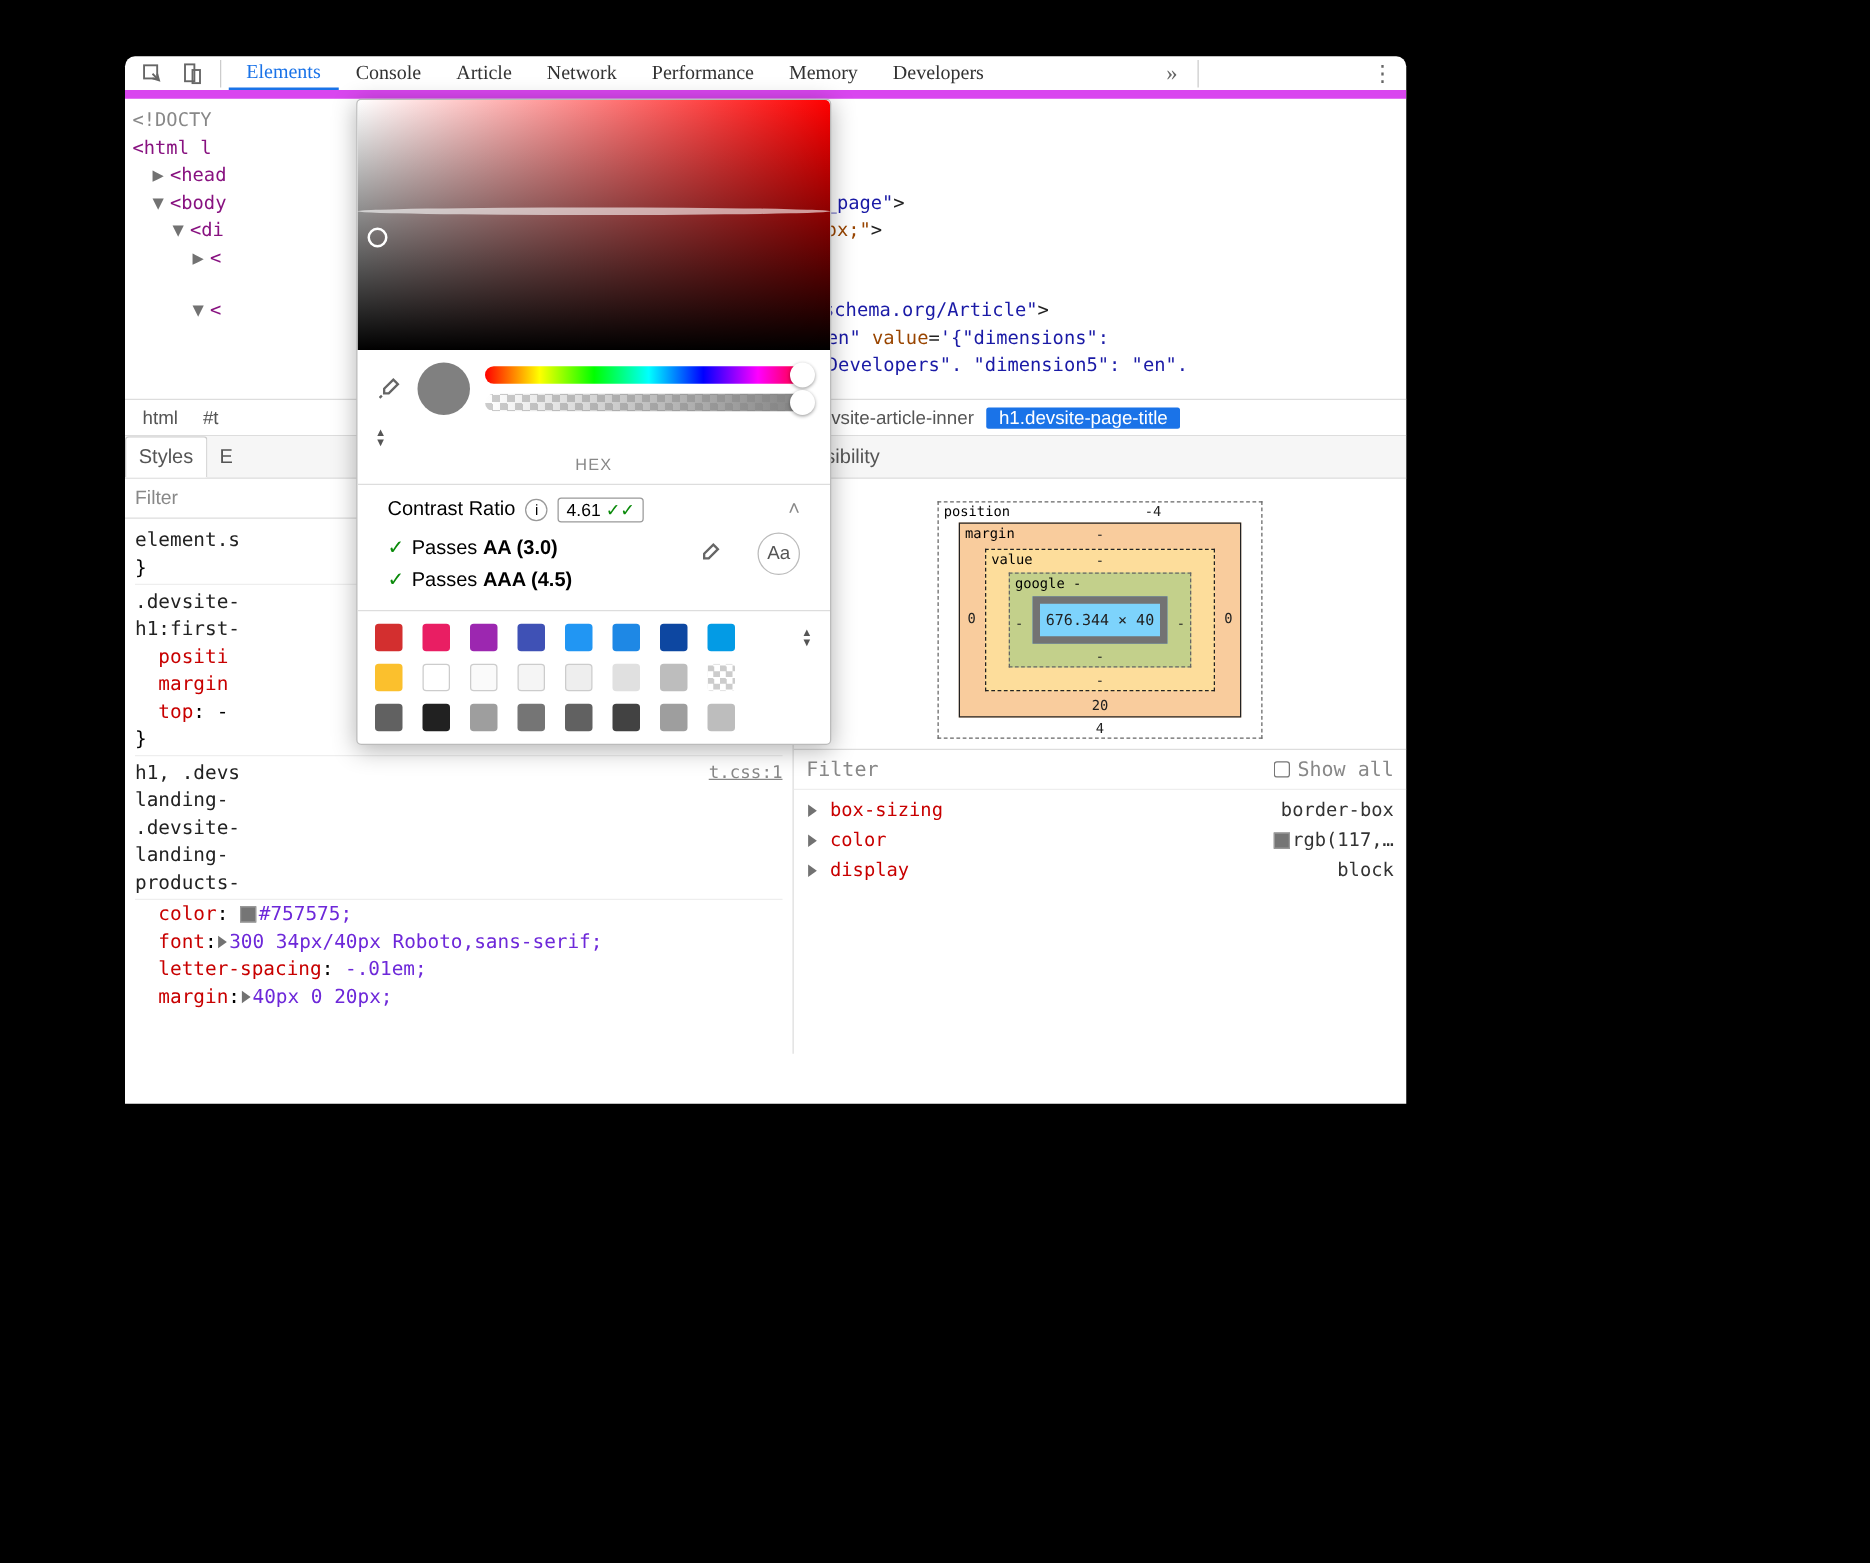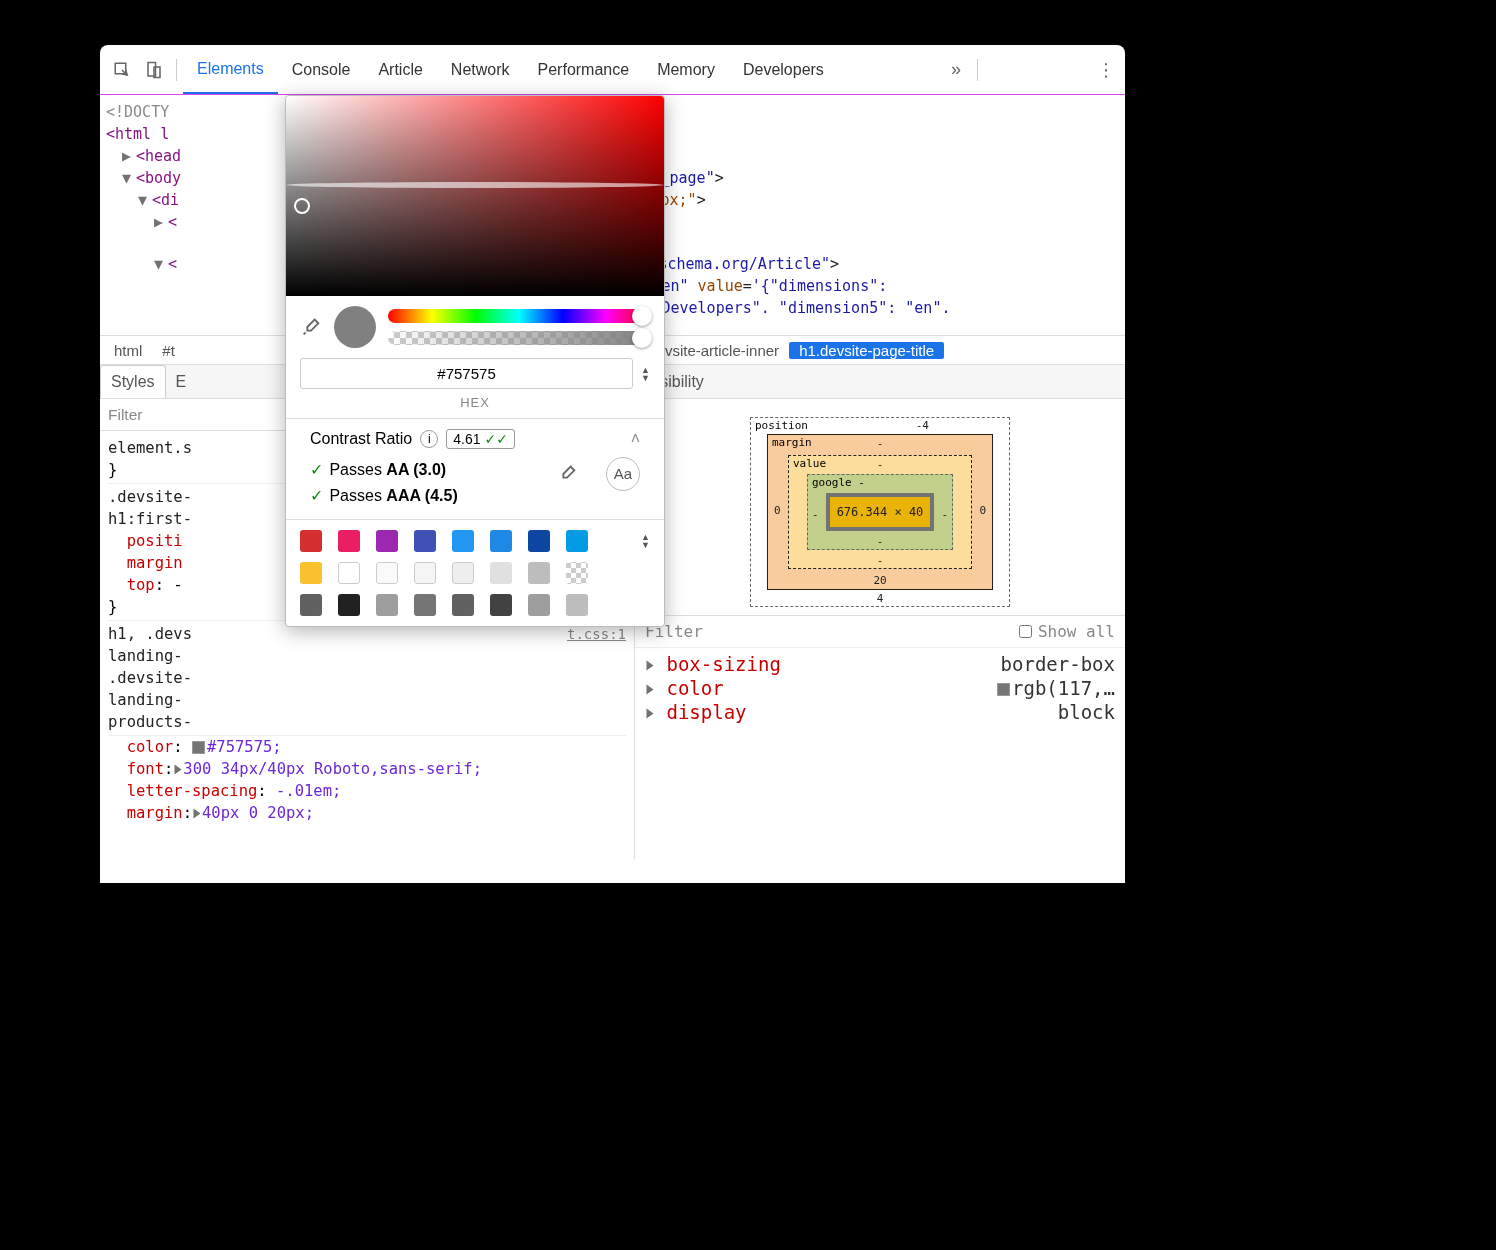--- a/index.html
+++ b/index.html
@@ -3,21 +3,21 @@
 <meta charset="utf-8">
 <style>
   * { box-sizing: border-box; margin: 0; padding: 0; }
   body { background: #000; font-family: -apple-system, "Helvetica Neue", Arial, sans-serif; width: 1496px; height: 1250px; position: relative; }
   .window { position: absolute; left: 100px; top: 45px; width: 1025px; height: 838px; background: #fff; border-radius: 8px 8px 0 0; box-shadow: 0 20px 60px rgba(0,0,0,.5); overflow: hidden; }
   .titlebar { height: 36px; background: linear-gradient(#ededed,#e4e4e4); display: flex; align-items: center; padding: 0 12px; border-bottom: 1px solid #d0d0d0; }
   .traffic { display: flex; gap: 8px; }
   .dot { width: 13px; height: 13px; border-radius: 50%; }
   .dot.red{background:#ff5f57}.dot.yel{background:#febc2e}.dot.grn{background:#28c840}
   .title { flex:1; text-align:center; font-size:15px; color:#4a4a4a; }
-  .tabbar { height: 50px; border-bottom: 1px solid #d946ef; display: flex; align-items: center; padding-left: 6px; font-size: 16px; color:#555; }
+  .tabbar { height: 34px; border-bottom: 7px solid #d946ef; display: flex; align-items: center; padding-left: 6px; font-size: 16px; color:#555;font-family:Liberation Serif, serif; }
   .tabbar .ico { width: 24px; height: 24px; margin: 0 4px; display:flex; align-items:center; justify-content:center; color:#666; }
   .tabbar .sep { width:1px; height:22px; background:#ccc; margin:0 6px; }
   .tab { padding: 0 14px; height: 100%; display:flex; align-items:center; cursor:pointer; color:#333;}
   .tab.active { color:#1a73e8; border-bottom: 2px solid #1a73e8; }
   .more, .menu-dots { margin-left:auto; padding:0 10px; color:#666; font-size:18px;}
   .mono { font-family: Menlo, Consolas, monospace; }
   .content { position: relative; height: calc(100% - 74px); }
 
   .dom { position:absolute; left:6px; top:6px; right:6px; height:230px; font-size:15px; line-height:22px; color:#222; overflow:hidden; }
   .dom .tag { color:#881280; }
@@ -47,27 +47,27 @@
   .swatch{display:inline-block;width:13px;height:13px;background:#757575;vertical-align:middle;margin-right:2px;border:1px solid #999;}
   .tri{display:inline-block;width:0;height:0;border-left:5px solid transparent;border-right:5px solid transparent;border-top:7px solid #727272;transform:rotate(-90deg);vertical-align:middle;}
 
   .computed { position:absolute; left:535px; top:304px; right:0; bottom:0; }
   .boxmodel { display:flex; justify-content:center; padding:18px 0 8px; border-bottom:1px solid #ddd;}
   .bm { position:relative; width:260px; height:190px; border:1px dashed #666; font-size:12px; }
   .bm-label{position:absolute; left:4px; top:1px; font-size:11px;}
   .bm-margin{position:absolute; inset:16px; background:#F9CC9D; border:1px solid #222;}
   .bm-border{position:absolute; inset:20px; background:#FDDD9B; border:1px dashed #222;}
   .bm-padding{position:absolute; inset:18px; background:#C3D08B; border:1px dashed #666;}
-  .bm-content{position:absolute; inset:18px; background:#eab308; border:4px solid #737373; display:flex;align-items:center;justify-content:center; font-size:12px; color:#222;}
+  .bm-content{position:absolute; inset:18px; background:#7dd3fc; border:6px solid #737373; display:flex;align-items:center;justify-content:center; font-size:12px; color:#222;}
   .bm-num{position:absolute; font-size:11px; color:#222;}
 
   .computed-filter{display:flex;align-items:center;height:32px;border-bottom:1px solid #eee;padding:0 10px;color:#888;}
   .computed-filter .spacer{flex:1}
   .computed-filter input[type=checkbox]{margin-right:6px;}
-  .computed-list{font-family:Menlo,monospace;font-size:19px;line-height:24px;padding:4px 10px;}
+  .computed-list{font-family:Menlo,monospace;font-size:15px;line-height:24px;padding:4px 10px;}
   .computed-list .prop{color:#c80000;}
   .computed-list .cv{float:right;color:#333;}
 
   
   .picker{position:absolute;left:185px;top:0;width:380px;background:#fff;border:1px solid #bbb;border-radius:4px;box-shadow:0 4px 20px rgba(0,0,0,.3);z-index:10;font-size:14px;}
   .picker .sat{height:200px;background:linear-gradient(to top,#000,rgba(0,0,0,0)),linear-gradient(to right,#fff,#f00); position:relative; border-radius:4px 4px 0 0;}
   .picker .sat::after{content:'';position:absolute;left:0;top:88px;right:0;height:2px;background:rgba(255,255,255,.6);border-radius:50%;transform:scaleY(3);}
   .picker .sat .cursor{position:absolute;left:8px;top:102px;width:16px;height:16px;border:2px solid #fff;border-radius:50%;}
   .picker .row1{display:flex;align-items:center;padding:10px 14px;gap:12px;}
   .eyedrop{width:22px;height:22px;color:#666;}
@@ -249,21 +249,20 @@
         <div class="sliders">
           <div class="hue">
               <div class="thumb"></div>
             </div>
           <div class="alpha">
               <div class="thumb"></div>
             </div>
         </div>
       </div>
       <div class="hexrow">
-        <input class="hexinput" value="#757575" style="">
         <div class="stepper">▲<br>▼</div>
       </div>
       <div class="hexlabel">HEX</div>
       <div class="divider"></div>
       <div class="contrast">
         <div class="cr-head">
           <span>Contrast Ratio</span>
           <span style="border:1px solid #999;border-radius:50%;width:18px;height:18px;display:inline-flex;align-items:center;justify-content:center;font-size:12px">i</span>
           <span class="cr-badge">
               <span>4.61</span> 

